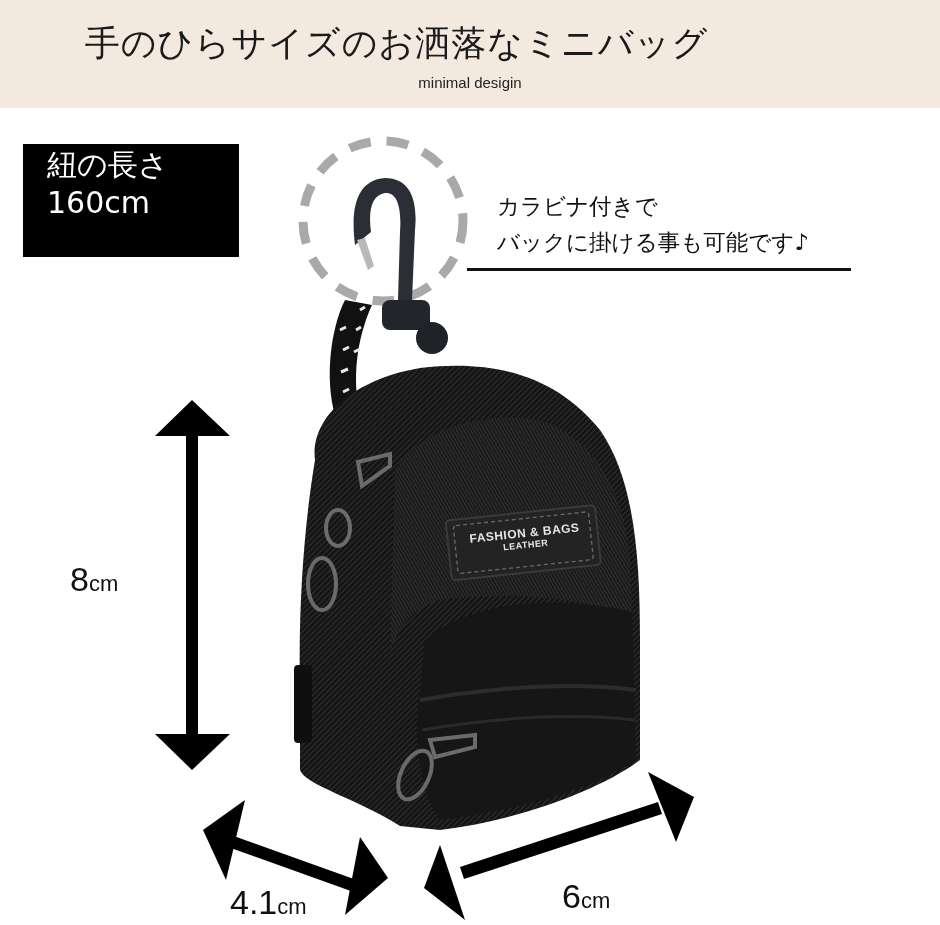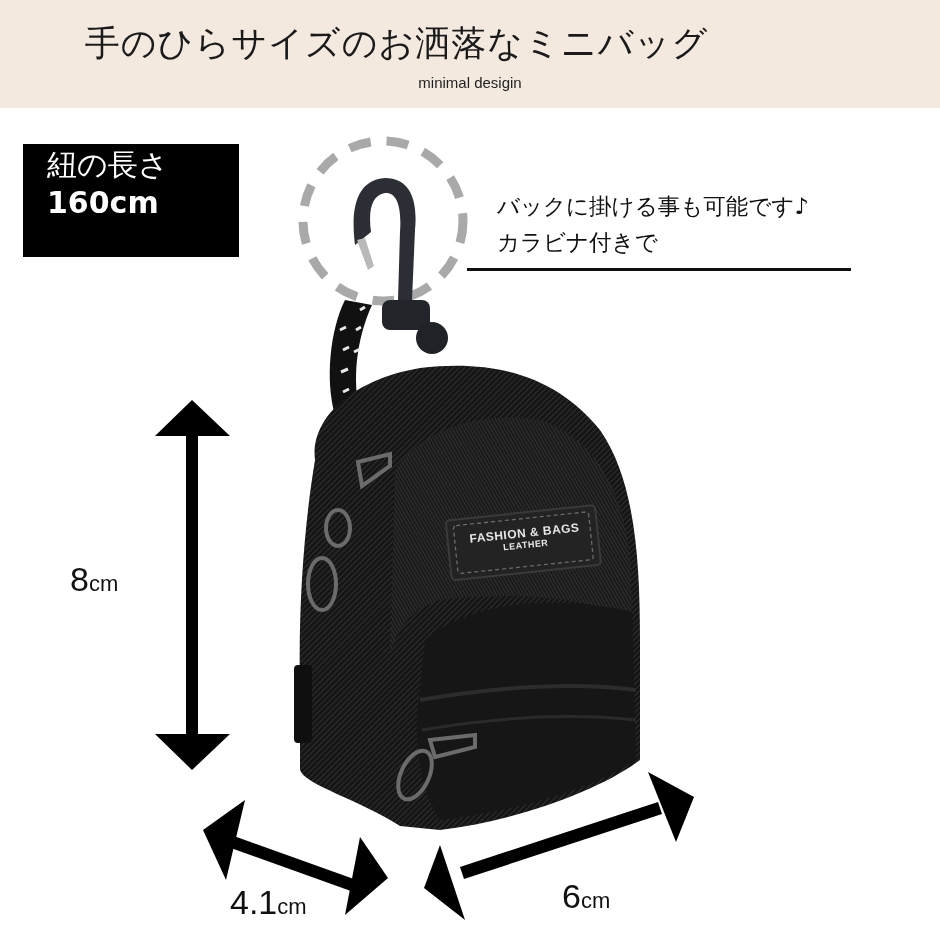--- a/index.html
+++ b/index.html
@@ -21,21 +21,21 @@
     .header-subtitle {
       position: absolute; left: 0; top: 74px; width: 940px; text-align: center;
       font-family: "Liberation Sans", sans-serif; font-size: 15px; color: #222;
     }
     .cord-box {
       position: absolute; left: 23px; top: 144px; width: 216px; height: 113px;
       background: #000; color: #fff; box-sizing: border-box; padding: 2px 0 0 24px;
       font-family: "DejaVu Sans", sans-serif;
     }
     .cord-box .line1 { font-size: 30px; line-height: 38px; }
-    .cord-box .line2 { font-size: 30px; line-height: 38px; font-weight: bold; }
+    .cord-box .line2 { font-size: 30px; line-height: 38px; }
     .callout {
       position: absolute; left: 497px; top: 188px;
       font-family: "DejaVu Sans", sans-serif; font-size: 22.5px; line-height: 36px; color: #111;
     }
     .callout-underline {
       position: absolute; left: 467px; top: 268px; width: 384px; height: 3px; background: #111;
     }
     .dim-label {
       position: absolute; font-family: "Liberation Sans", sans-serif; color: #111;
     }
@@ -123,22 +123,22 @@
     <polygon points="694,797 648,772 676,842"></polygon>
   </g>
 </svg>
 
 <div style="position:absolute; left:455px; top:526px; width:140px; text-align:center; color:#e6e6e6; transform:rotate(-6deg); font-family:'Liberation Sans',sans-serif;">
   <div style="font-size:12px; font-weight:bold; letter-spacing:0.5px;">FASHION &amp; BAGS</div>
   <div style="font-size:9px; font-weight:bold; letter-spacing:0.5px;">LEATHER</div>
 </div>
 
 <div class="callout">
+  <div>カラビナ付きで</div>
   <div>バックに掛ける事も可能です♪</div>
-  <div>カラビナ付きで</div>
 </div>
 <div class="callout-underline"></div>
 
 <div class="dim-label" style="left:70px; top:560px;">
   <span class="num">8</span><span class="unit">cm</span>
 </div>
 <div class="dim-label" style="left:230px; top:883px;">
   <span class="num">4.1</span><span class="unit">cm</span>
 </div>
 <div class="dim-label" style="left:562px; top:877px;text-align:right;">

